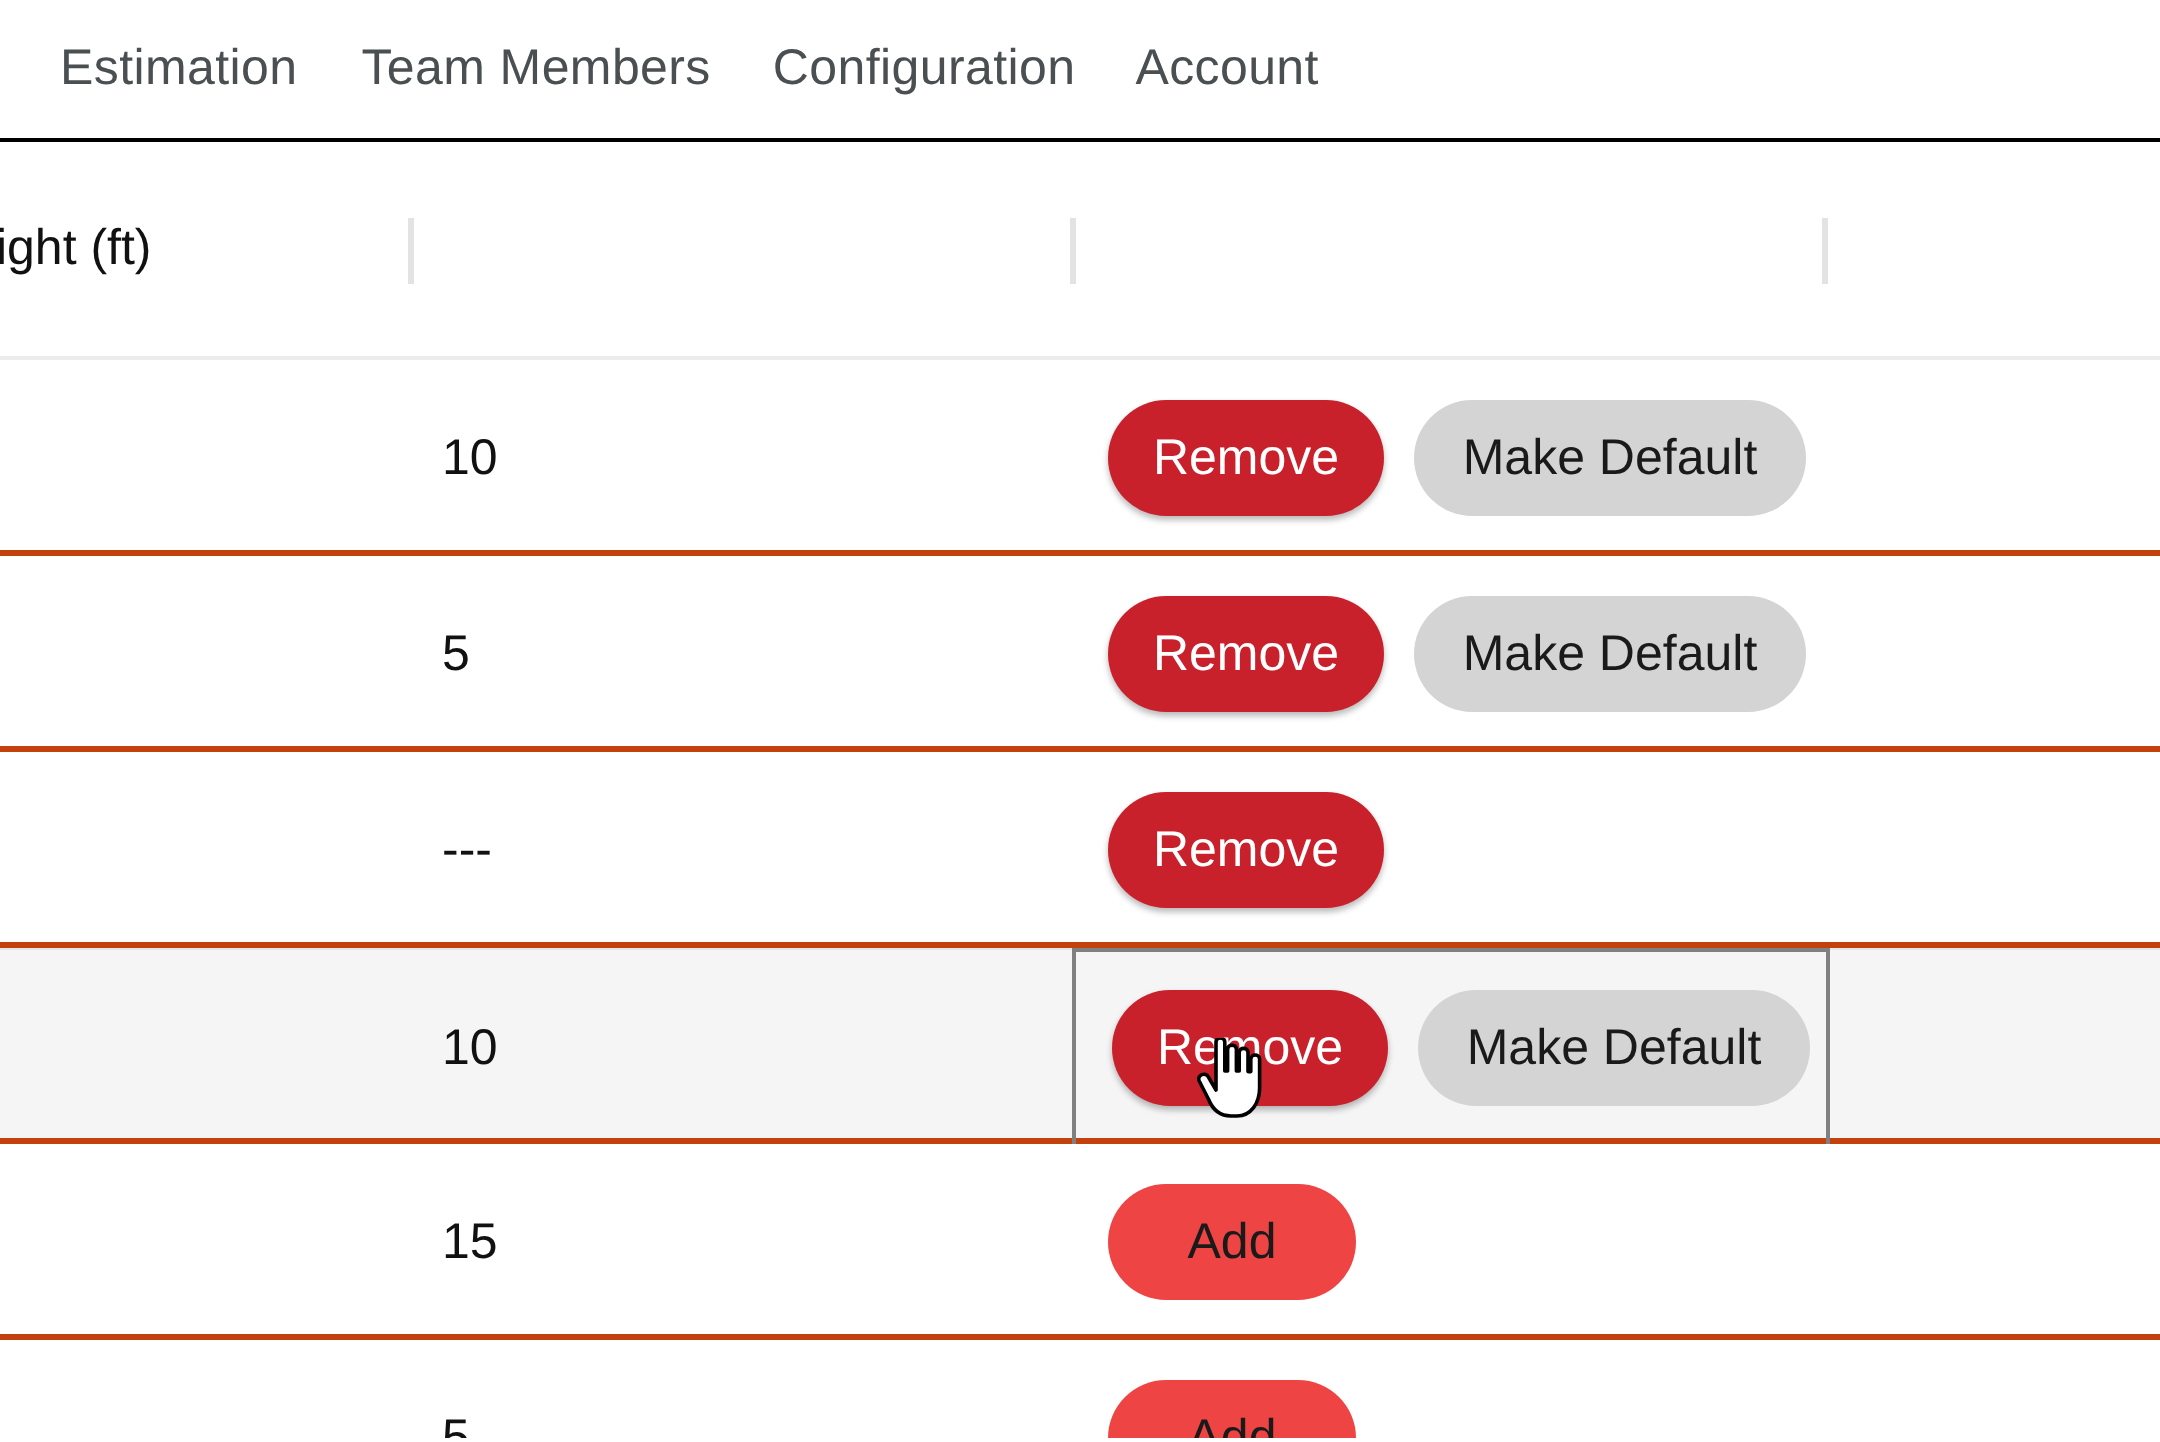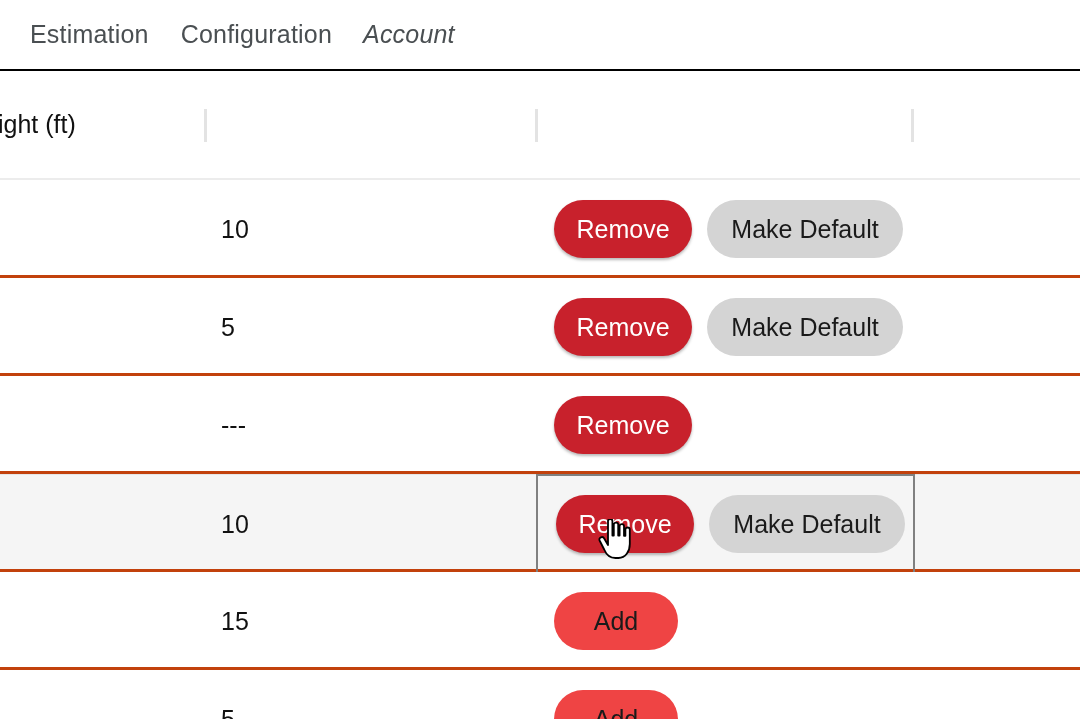--- a/index.html
+++ b/index.html
@@ -37,21 +37,21 @@
   .nav-tab {
     font-size: 25px;
     color: #4a4f52;
     letter-spacing: 0.2px;
     white-space: nowrap;
     cursor: pointer;
     line-height: 1;
   }
   .nav-tab:nth-child(1) { margin-left: 30px; }
   .nav-tab:nth-child(2) { margin-left: 32px; }
-  .nav-tab:nth-child(3) { margin-left: 31px; font-style: italic; }
+  .nav-tab:nth-child(3) { margin-left: 31px; }
   .nav-tab:nth-child(4) { margin-left: 30px; }
 
   
   .table {
     position: absolute;
     left: 0;
     top: 71px;
     width: 1080px;
   }
 
@@ -189,20 +189,21 @@
     pointer-events: none;
     z-index: 50;
   }
 </style>
 </head>
 <body>
 
 <div class="navbar">
   <div class="nav-tabs">
     <div class="nav-tab">Estimation</div>
+    <div class="nav-tab">Team Members</div>
     <div class="nav-tab">Configuration</div>
     <div class="nav-tab">Account</div>
   </div>
 </div>
 
 <div class="table">
 
   <div class="thead">
     <div class="th th-height">Height (ft)</div>
     <div class="col-sep sep-1"></div>

